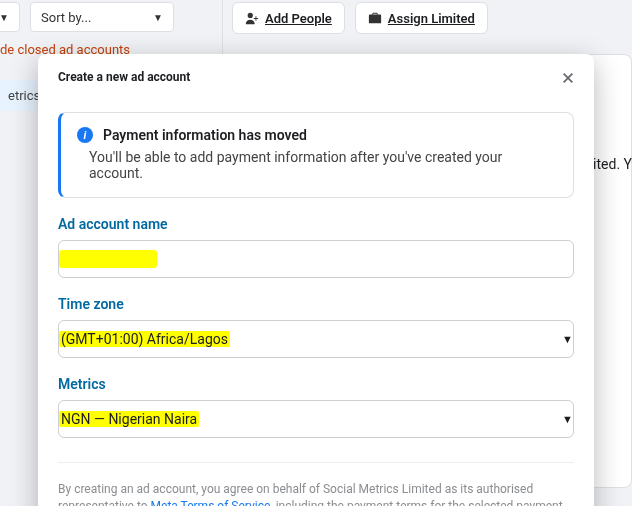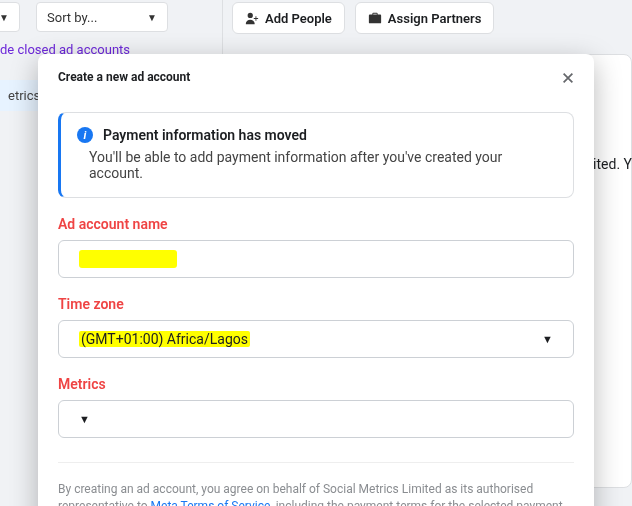--- a/index.html
+++ b/index.html
@@ -26,55 +26,56 @@
     border-radius: 4px;
     height: 30px;
     min-width: 60px;
     display: flex;
     align-items: center;
     justify-content: space-between;
     padding: 0 10px;
     font-size: 13px;
     color: #333;
   }
-  .bg-drop.sortby { width: 132px; margin-left: 6px; }
+  .bg-drop.sortby { width: 144px; }
   .bg-drop .caret { font-size: 10px; color: #333; }
   .bg-btn {
     background: #fff;
     border: 1px solid #dddfe2;
     border-radius: 6px;
     height: 32px;
     display: inline-flex;
     align-items: center;
     padding: 0 12px;
     font-size: 13px;
     gap: 6px;
     color: #1c1e21;
     font-weight: 600;
+    text-decoration: underline;
   }
   .bg-right-col {
     position: absolute;
     left: 232px;
     top: 2px;
     display: flex;
     gap: 10px;
   }
   .bg-left-col {
     position: absolute;
     left: -40px;
     top: 2px;
     display: flex;
     gap: 10px;
   }
   .bg-text1 {
     position: absolute;
     left: 0px;
     top: 42px;
     font-size: 13px;
-    color: #6d28d9;
+    color: #c2410c;
   }
   .bg-text2 {
     position: absolute;
     left: 0;
     top: 80px;
     font-size: 13px;
     color: #444;
     background: #e7f3ff;
     padding: 8px 8px;
     width: 220px;
@@ -174,29 +175,29 @@
     margin-top: 6px;
     margin-left: 12px;
     font-size: 14px;
     color: #444;
   }
 
   .form-label {
     font-weight: 600;
     font-size: 14px;
     margin-top: 18px;
-    color: #ef4444;
+    color: #0369a1;
   }
   .text-input, .select-input {
     width: 100%;
     margin-top: 8px;
     border: 1px solid #ccd0d5;
     border-radius: 6px;
     height: 38px;
-    padding: 0 20px;
+    padding: 0 0;
     font-size: 14px;
     background: #fff;
     display: flex;
     align-items: center;
     justify-content: space-between;
     color: #1c1e21;
   }
   .redact {
     background: #ffff00;
     height: 18px;
@@ -244,21 +245,21 @@
     <div class="bg-btn">
       <svg class="bg-icon" viewBox="0 0 16 16">
           <path d="M6 8a3 3 0 100-6 3 3 0 000 6zm-5 6c0-2.2 2.5-4 5-4s5 1.8 5 4v1H1v-1zm12-6V6h-1v2h-2v1h2v2h1V9h2V8h-2z"></path>
         </svg>
       <span>Add People</span>
     </div>
     <div class="bg-btn">
       <svg class="bg-icon" viewBox="0 0 16 16">
           <path d="M6 2h4a1 1 0 011 1v1h3a1 1 0 011 1v8a1 1 0 01-1 1H2a1 1 0 01-1-1V5a1 1 0 011-1h3V3a1 1 0 011-1zm0 2h4V3H6v1z"></path>
         </svg>
-      <span>Assign Partners</span>
+      <span>Assign Limited</span>
     </div>
   </div>
 
   <div class="bg-text1">de closed ad accounts</div>
   <div class="bg-text2">etrics Li</div>
 
   <div class="bg-right-panel"></div>
   <div class="bg-right-text">mited. Y</div>
 </div>
 
@@ -285,20 +286,21 @@
     </div>
 
     <div class="form-label">Time zone</div>
     <div class="select-input">
       <span class="highlighted">(GMT+01:00) Africa/Lagos</span>
       <span class="select-caret">▼</span>
     </div>
 
     <div class="form-label">Metrics</div>
     <div class="select-input">
+      <span class="highlighted">NGN — Nigerian Naira</span>
       <span class="select-caret">▼</span>
     </div>
 
     <div class="legal">
       <span>By creating an ad account, you agree on behalf of Social Metrics Limited as its authorised representative to </span><span class="link">Meta Terms of Service</span><span>, including the payment terms for the selected payment method.</span>
     </div>
 
   </div>
 </div>
 

